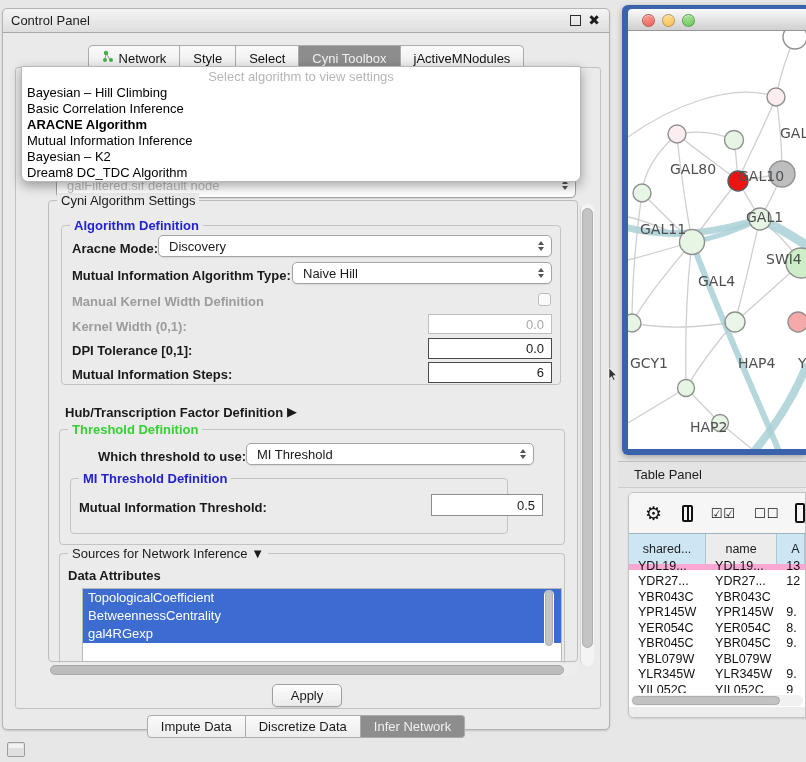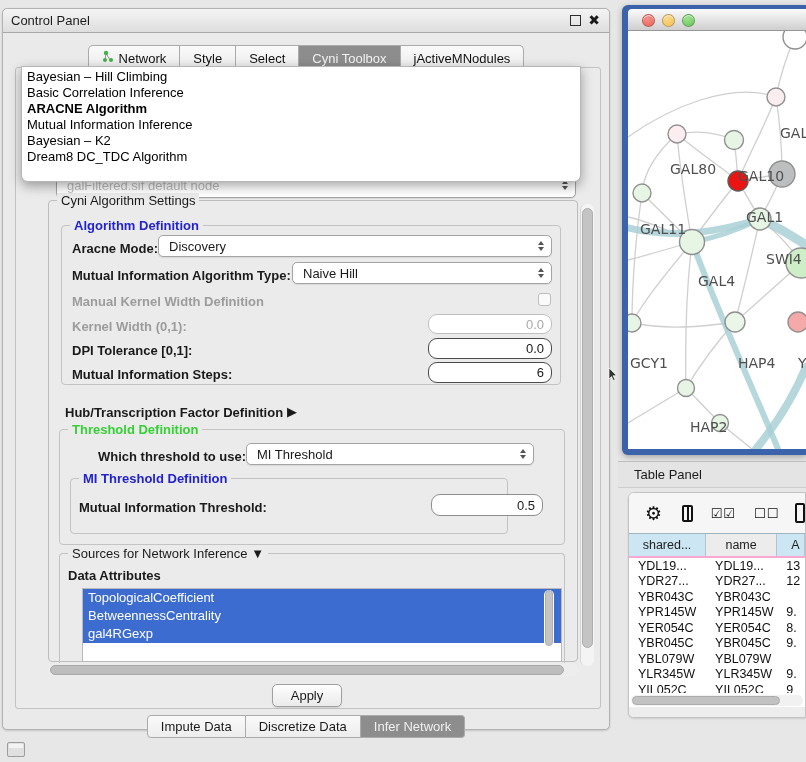--- a/index.html
+++ b/index.html
@@ -29,21 +29,21 @@
 
   
   .combo { position:absolute; background:#fff; border:1px solid #a4a4a4; border-radius:5px;
     display:flex; align-items:center; padding:0 20px 0 10px; font-size:13px; box-shadow:0 1px 1px rgba(0,0,0,.08); }
   .combo .arrows { position:absolute; right:7px; top:50%; transform:translateY(-50%); display:flex; flex-direction:column; line-height:4px; }
   .combo .arrows i { border-left:3.5px solid transparent; border-right:3.5px solid transparent; display:block; margin:1px 0; }
   .combo .arrows .up { border-bottom:4px solid #555; }
   .combo .arrows .dn { border-top:4px solid #555; }
 
   .field { position:absolute; background:#fff; display:flex; align-items:center; justify-content:flex-end;
-    padding:0 7px; font-size:13px;border-radius:9px; }
+    padding:0 7px; font-size:13px; }
 
   .groupbox { position:absolute; border:1px solid #bdbdbd; border-radius:4px; }
   .legend { position:absolute; top:-8px; left:8px; background:#ebebeb; padding:0 4px; font-size:13px; }
   .legend.blue { color:#2222cf; font-weight:bold; }
   .legend.green { color:#35d034; font-weight:bold; }
 
   .lbl { position:absolute; font-size:13px; font-weight:bold; color:#1a1a1a; white-space:nowrap; }
   .lbl.gray { color:#9c9c9c; }
 
   
@@ -88,21 +88,21 @@
     background:#e4e4e4; border-top:1px solid #bdbdbd; border-bottom:1px solid #cdcdcd; }
   .tp-title { position:absolute; left:16px; top:5px; font-size:13px; color:#1c1c1c; }
   .table-box { position:absolute; left:628px; top:492px; width:178px; height:226px;
     background:#fff; border:1px solid #c3c3c3; border-radius:6px 0 0 6px; box-shadow:0 1px 2px rgba(0,0,0,.12); overflow:hidden; }
   .tb-toolbar { position:absolute; left:0; top:0; right:0; height:40px; background:#f6f6f6; display:flex; align-items:center; }
   .gear { font-size:19px; font-weight:bold; color:#111; margin-left:16px; }
   .cols-icon { width:17px; height:17px; border:2px solid #111; border-radius:2px; margin-left:20px; position:relative; }
   .cols-icon::after { content:""; position:absolute; left:50%; top:0; bottom:0; border-left:2px solid #111; }
   .checks { font-size:13px; color:#111; margin-left:18px; letter-spacing:1px; }
   .doc-icon { width:15px; height:20px; border:2px solid #111; border-radius:2px; margin-left:16px; }
-  .thead { position:absolute; left:0; top:40px; right:0; height:25px; display:flex; border-top:1px solid #9fb4bf; border-bottom:2px solid #f9a8d4; }
+  .thead { position:absolute; left:0; top:40px; right:0; height:37px; display:flex; border-top:1px solid #9fb4bf; border-bottom:6px solid #f9a8d4; }
   .th { height:100%; display:flex; align-items:center; justify-content:center; font-size:12.5px; color:#222; border-right:1px solid #b2c4ce; overflow:hidden; }
   .th.blue { background:#cde6f3; }
   .th.gray { background:#ececec; }
   .trows { position:absolute; left:0; top:65px; right:0; height:135px; overflow:hidden; }
   .trow { display:flex; height:15.5px; }
   .tcell { font-size:12.5px; color:#111; white-space:nowrap; overflow:hidden; padding-left:9px; display:flex; align-items:center; }
   .tb-hscroll { position:absolute; left:2px; right:2px; top:202px; height:11px; background:#f1f1f1; border-radius:6px; }
   .tb-hthumb { position:absolute; left:1px; top:1px; width:148px; height:9px; background:#c2c2c2; border:1px solid #adadad; border-radius:6px; }
   .tb-bottom { position:absolute; left:0; right:0; bottom:0; height:10px; background:#ededed; }
 
@@ -248,20 +248,21 @@
     <div class="hscroll" style="left:32px; top:596px; width:530px; height:12px;">
       <span class="hthumb" style="left:2px; width:514px;"></span>
     </div>
 
     <div class="apply-btn" style="left:256px; top:616px;">
       <span>Apply</span>
     </div>
   </div>
 
   <div class="popup">
+    <div class="prompt">Select algorithm to view settings</div>
     <div id="popup-items">
         <div class="popup-item">Bayesian – Hill Climbing</div>
         <div class="popup-item">Basic Correlation Inference</div>
         <div class="popup-item bold">ARACNE Algorithm</div>
         <div class="popup-item">Mutual Information Inference</div>
         <div class="popup-item">Bayesian – K2</div>
         <div class="popup-item">Dream8 DC_TDC Algorithm</div>
       </div>
   </div>
 

